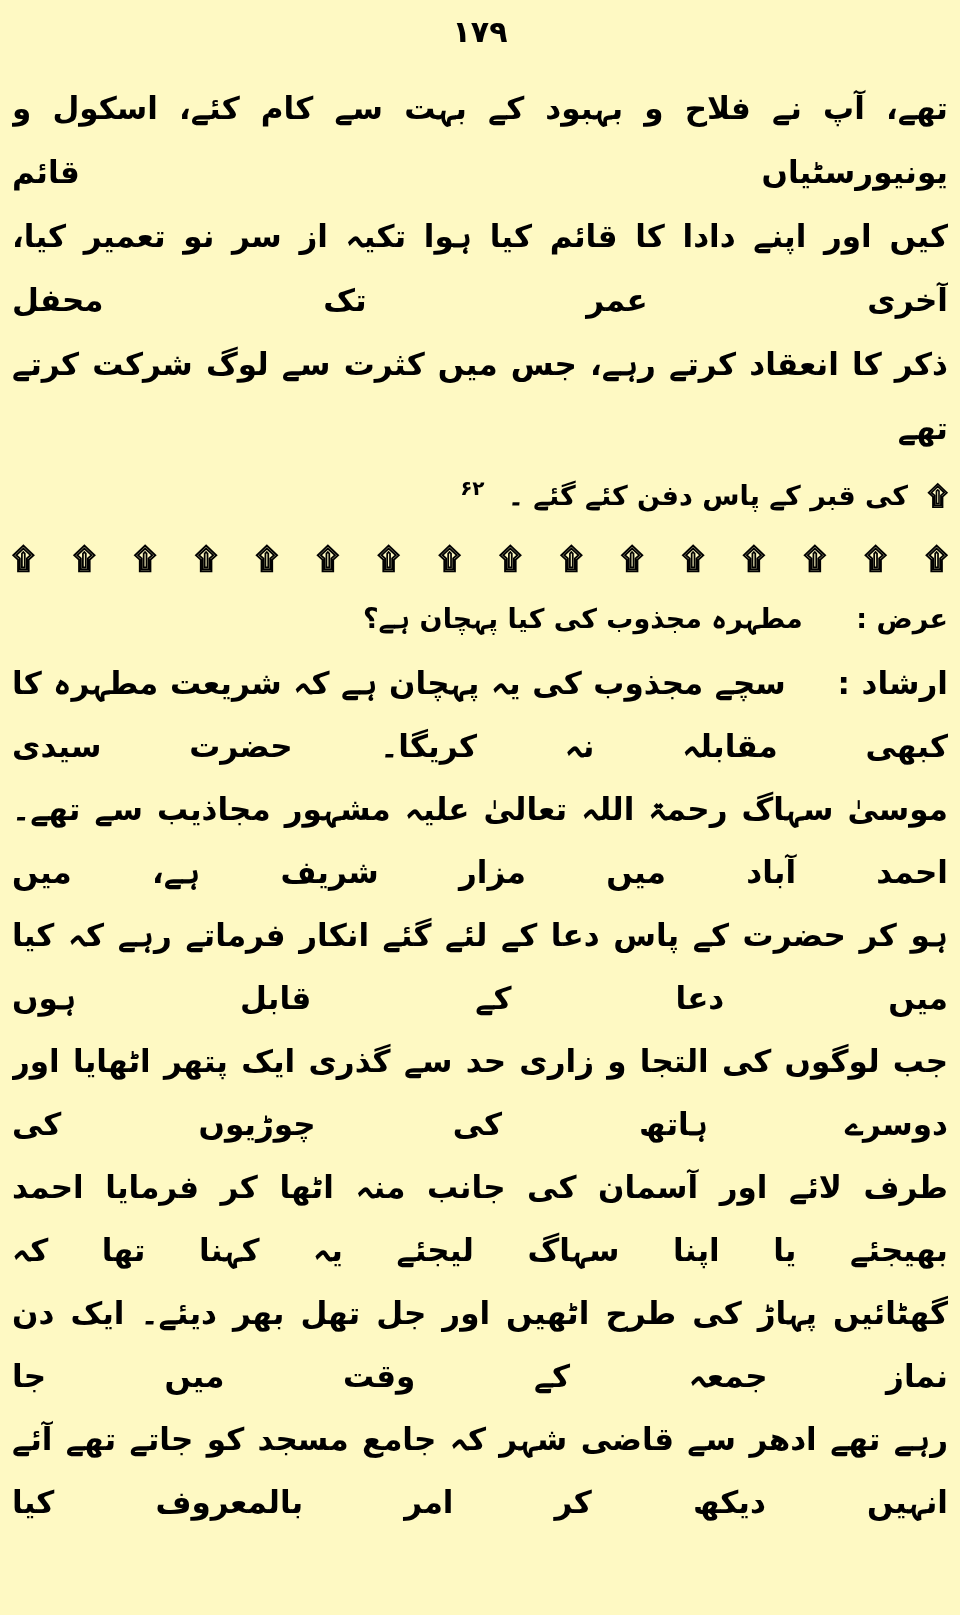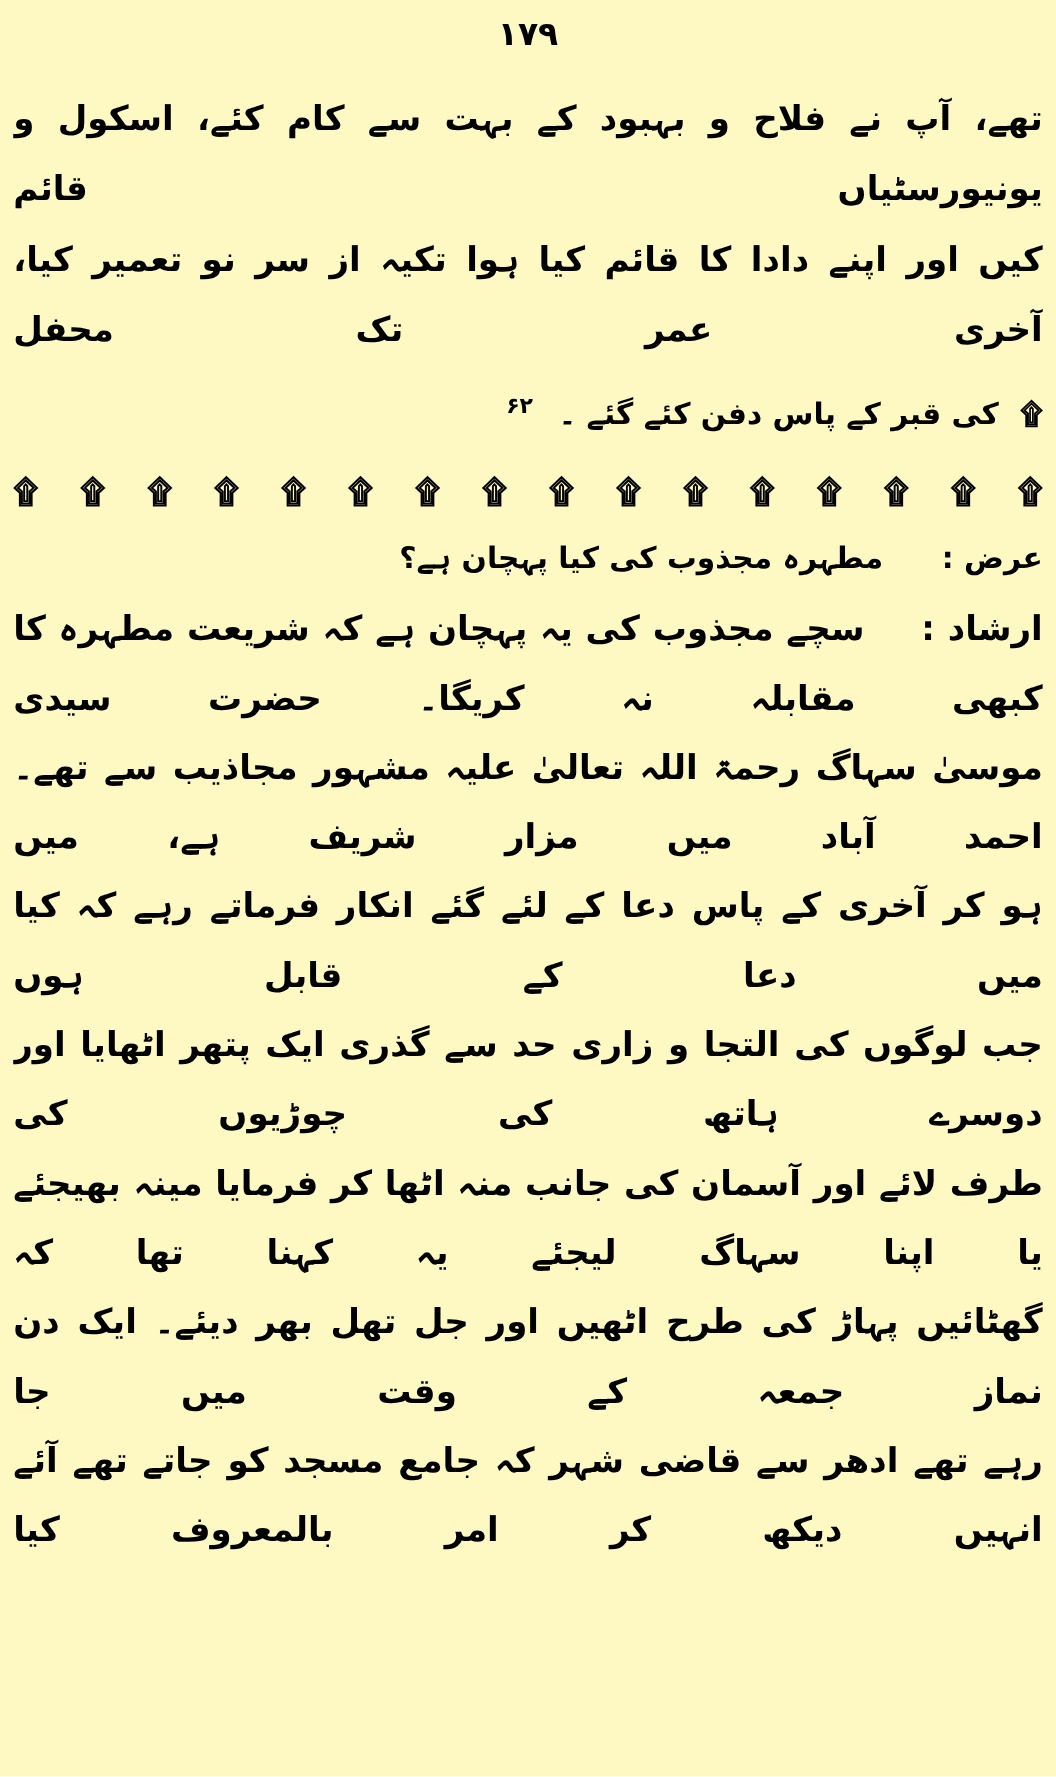--- a/index.html
+++ b/index.html
@@ -35,21 +35,21 @@
     white-space: normal;
     text-align: justify;
     text-align-last: justify;
     overflow: hidden;
   }
   .aline { line-height: 63px; }
   
   .startline {
     direction: rtl;
     font-size: 27px;
-    line-height: 72px;
+    line-height: 56px;
     text-align: right;
     text-align-last: right;
   }
   .ref {
     font-size: 20px;
     vertical-align: 10px;
     margin-right: 14px;
   }
   .honorific { margin-left: 10px; }
   .divider {
@@ -73,41 +73,42 @@
 </head>
 <body>
 
 <div class="page">
 
   <div class="pageno">۱۷۹</div>
 
   <div>
     <div class="jline">تھے، آپ نے فلاح و بہبود کے بہت سے کام کئے، اسکول و یونیورسٹیاں قائم</div>
     <div class="jline">کیں اور اپنے دادا کا قائم کیا ہوا تکیہ از سر نو تعمیر کیا، آخری عمر تک محفل</div>
+    <div class="jline">ذکر کا انعقاد کرتے رہے، جس میں کثرت سے لوگ شرکت کرتے تھے</div>
     <div class="startline">
       <span class="honorific">۩</span>
       <span>کی قبر کے پاس دفن کئے گئے ۔</span>
       <span class="ref">۶۲</span>
     </div>
   </div>
 
   <div class="divider">۩ ۩ ۩ ۩ ۩ ۩ ۩ ۩ ۩ ۩ ۩ ۩ ۩ ۩ ۩ ۩</div>
 
   <div class="qline">
     <span class="qlabel">عرض :</span>
     <span>مطہرہ مجذوب کی کیا پہچان ہے؟</span>
   </div>
 
   <div>
     <div class="jline aline">
       <span class="alabel">ارشاد :</span>
       <span>سچے مجذوب کی یہ پہچان ہے کہ شریعت مطہرہ کا کبھی مقابلہ نہ کریگا۔ حضرت سیدی</span>
     </div>
     <div class="jline aline">موسیٰ سہاگ رحمۃ اللہ تعالیٰ علیہ مشہور مجاذیب سے تھے۔ احمد آباد میں مزار شریف ہے، میں</div>
-    <div class="jline aline">ہو کر آخری کے پاس دعا کے لئے گئے انکار فرماتے رہے کہ کیا میں دعا کے قابل ہوں</div>
+    <div class="jline aline">ہو کر حضرت کے پاس دعا کے لئے گئے انکار فرماتے رہے کہ کیا میں دعا کے قابل ہوں</div>
     <div class="jline aline">جب لوگوں کی التجا و زاری حد سے گذری ایک پتھر اٹھایا اور دوسرے ہاتھ کی چوڑیوں کی</div>
-    <div class="jline aline">طرف لائے اور آسمان کی جانب منہ اٹھا کر فرمایا مینہ بھیجئے یا اپنا سہاگ لیجئے یہ کہنا تھا کہ</div>
+    <div class="jline aline">طرف لائے اور آسمان کی جانب منہ اٹھا کر فرمایا احمد بھیجئے یا اپنا سہاگ لیجئے یہ کہنا تھا کہ</div>
     <div class="jline aline">گھٹائیں پہاڑ کی طرح اٹھیں اور جل تھل بھر دیئے۔ ایک دن نماز جمعہ کے وقت میں جا</div>
     <div class="jline aline">رہے تھے ادھر سے قاضی شہر کہ جامع مسجد کو جاتے تھے آئے انہیں دیکھ کر امر بالمعروف کیا</div>
 
   </div>
 
 </div>
 
 </body></html>

